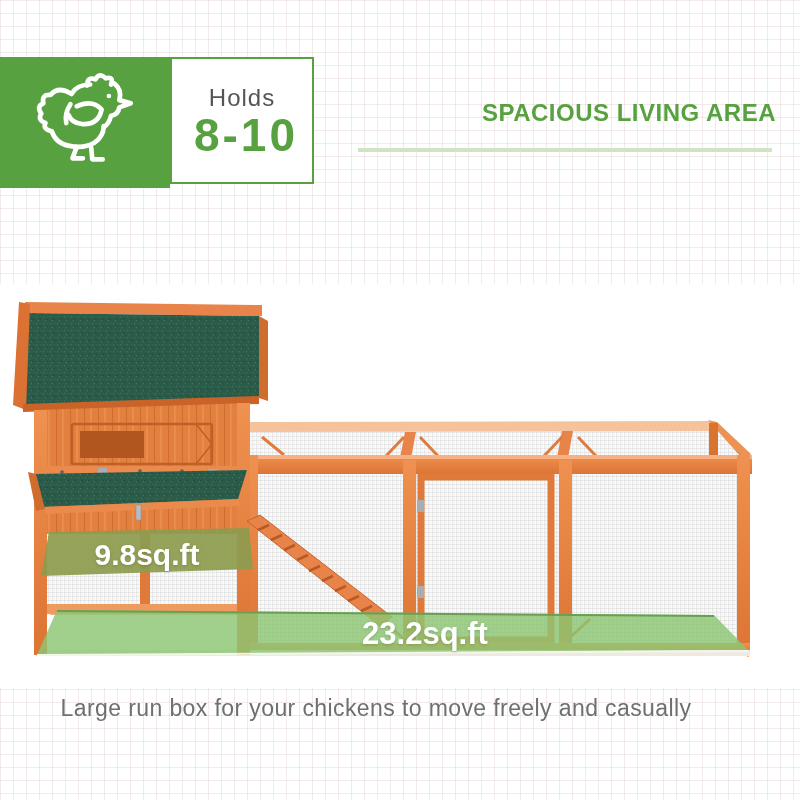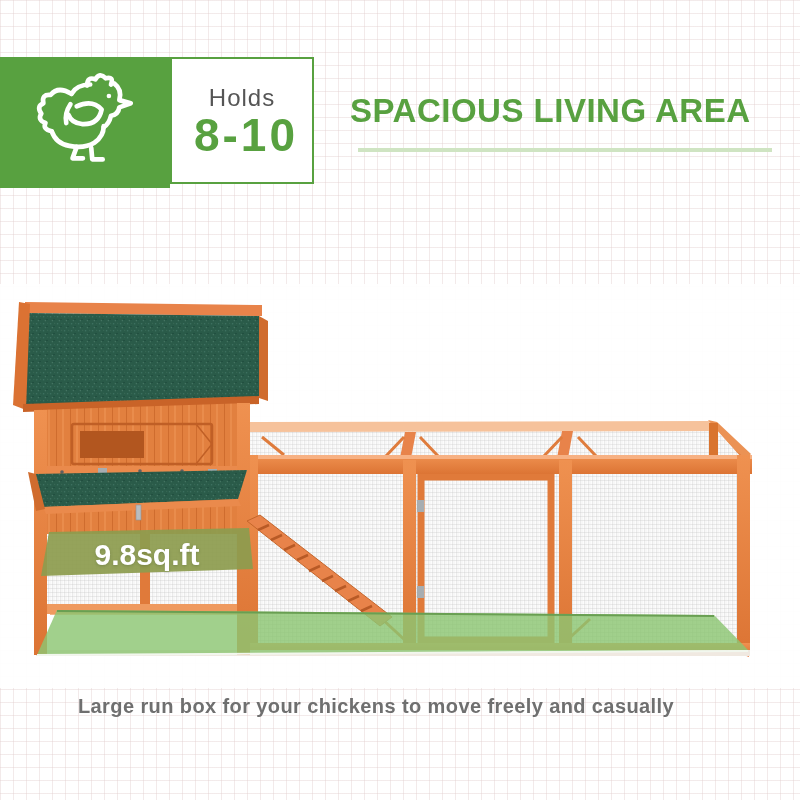--- a/index.html
+++ b/index.html
@@ -24,40 +24,40 @@
     padding:6px 0;box-sizing:border-box;
   }
   .stat-top,.stat-bottom{
     color:#555555;font-size:24px;letter-spacing:1px;font-weight:400;
   }
   .stat-range{
     color:#58a140;font-size:46px;font-weight:700;letter-spacing:3px;line-height:1;margin-left:8px;
   }
   
   .heading{
-    position:absolute;left:350px;top:92px;width:426px;
-    text-align:left;color:#58a140;font-size:33px;font-weight:700;letter-spacing:0.5px;
+    position:absolute;left:350px;top:99px;width:426px;
+    text-align:right;color:#58a140;font-size:24px;font-weight:700;letter-spacing:0.5px;
     white-space:nowrap;
   }
   .heading-underline{
     position:absolute;left:358px;top:148px;width:414px;height:4px;background:#cfe4c2;
   }
   
   .figure-backdrop{position:absolute;left:0;top:284px;width:800px;height:404px;background:rgba(255,255,255,0.92);}
   .coop-svg{position:absolute;left:0;top:0;width:800px;height:800px;}
   .area-label{
     position:absolute;color:#ffffff;font-weight:700;text-align:center;
     text-shadow:0 1px 3px rgba(40,60,30,0.25);white-space:nowrap;
   }
   .label-house{left:77px;top:538px;width:140px;font-size:30px;text-align:center;}
   .label-run{left:340px;top:616px;width:170px;font-size:31px;}
   
   .caption{
     position:absolute;left:0;top:695px;width:752px;text-align:center;
-    color:#6f6f6f;font-size:20px;font-weight:700;letter-spacing:0.4px;
+    color:#6f6f6f;font-size:23px;font-weight:400;letter-spacing:0.4px;
   }
 </style>
 </head>
 <body>
 
 <div class="page">
 
   <div class="figure-backdrop"></div>
 
   <svg class="coop-svg" viewBox="0 0 800 800">
@@ -172,20 +172,21 @@
       <path d="M269 525 l-11 5 M282 535 l-11 5 M295 545 l-11 5 M308 555 l-11 5 M320 566 l-11 5 M333 576 l-11 5 M346 586 l-11 5 M359 596 l-11 5 M372 606 l-11 5" stroke="#b85a26" stroke-width="2.5" fill="none"></path>
     </g>
 
     <polygon points="57,610 714,615 748,650 37,655" fill="#8cc673" fill-opacity="0.82"></polygon>
     <path d="M57 611 L714 616" stroke="#699f52" stroke-width="2" fill="none"></path>
     <path d="M37 655 L748 651" stroke="#f2f7ee" stroke-width="2" fill="none"></path>
     <polygon points="49,532 249,528 253,569 41,576" fill="#8d9c4f" fill-opacity="0.93"></polygon>
   </svg>
 
   <div class="area-label label-house">9.8sq.ft</div>
+  <div class="area-label label-run">23.2sq.ft</div>
 
   <div class="icon-box">
     <svg width="120" height="104" viewBox="0 0 100 100">
       <g stroke="#ffffff" stroke-width="4.5" fill="none" stroke-linecap="round" stroke-linejoin="round">
         <path d="M52 14 q0 -9 8 -6 q4 -7 10 -1 q8 -2 5 6"></path>
         <path d="M78 12 q8 6 5 16 l11 3 -11 4 q-1 7 -8 8 q-2 8 -7 11"></path>
         <path d="M55 13 q-13 0 -18 9"></path>
         <path d="M37 22 q-13 -8 -20 1 q-9 -1 -7 8 q-7 3 -2 10 q-4 6 4 9 q-3 6 6 8"></path>
         <path d="M18 58 q4 12 17 14 q14 3 24 -3 q9 -6 9 -16"></path>
         <path d="M42 34 q15 -7 24 3 q-3 15 -19 14 q-10 -1 -13 -9"></path>

